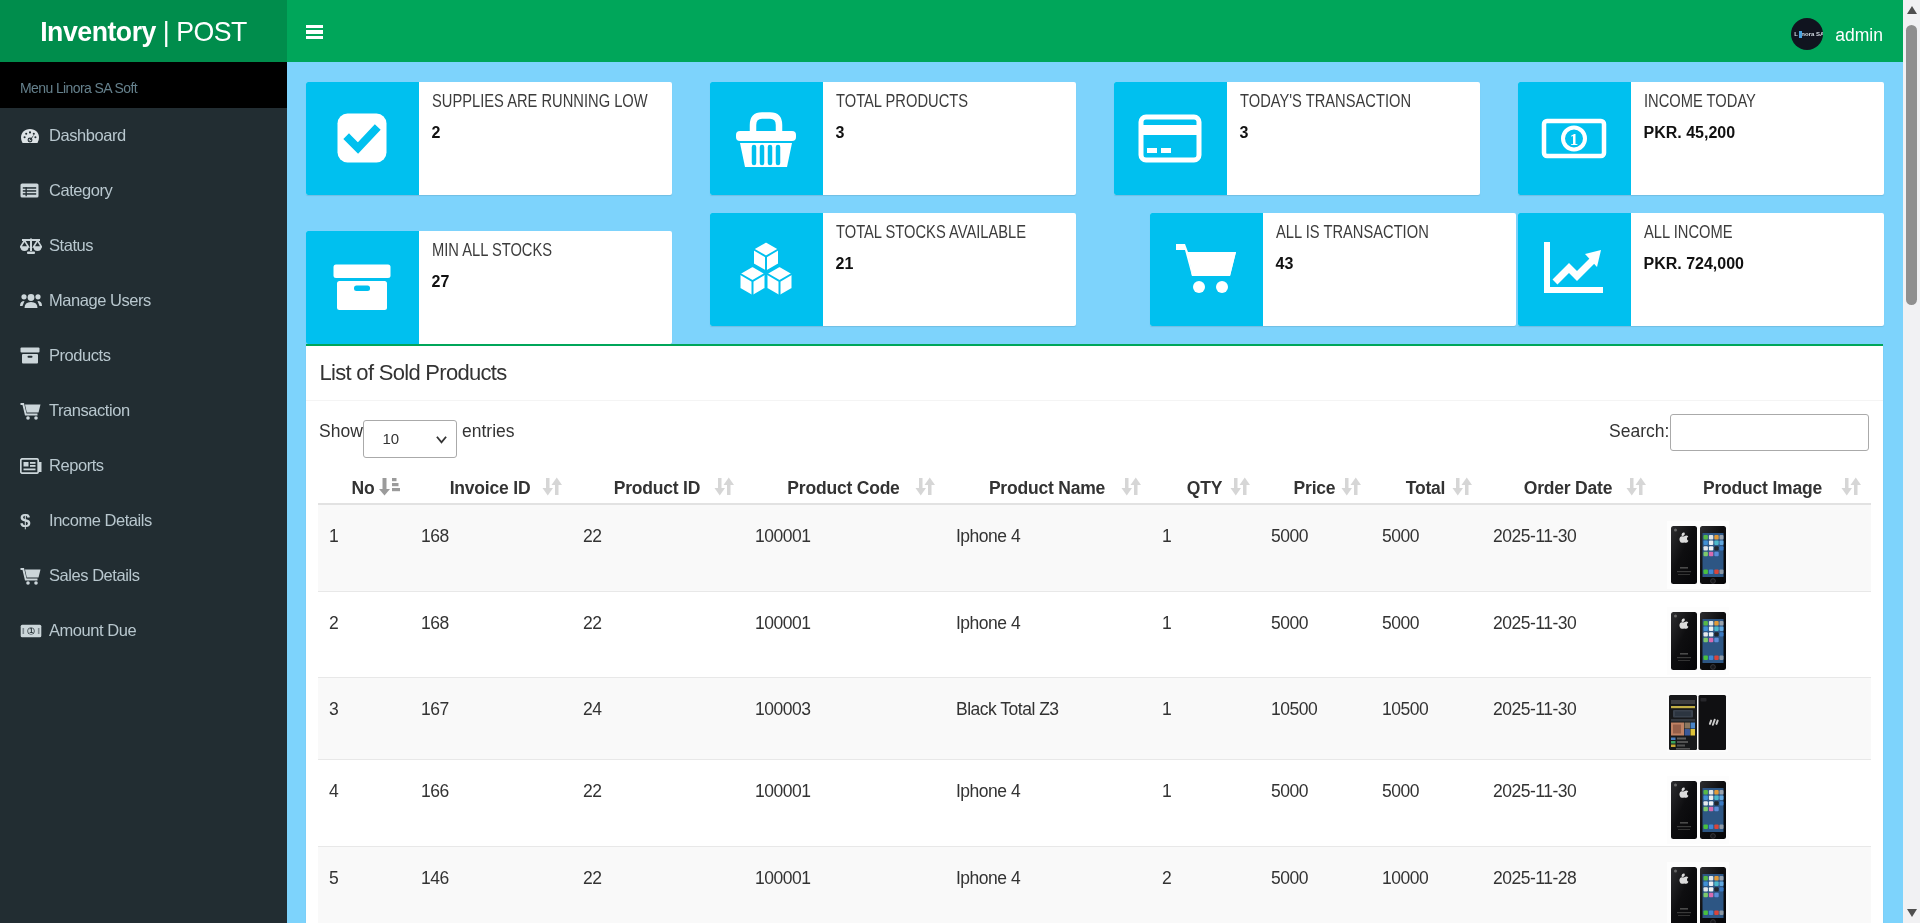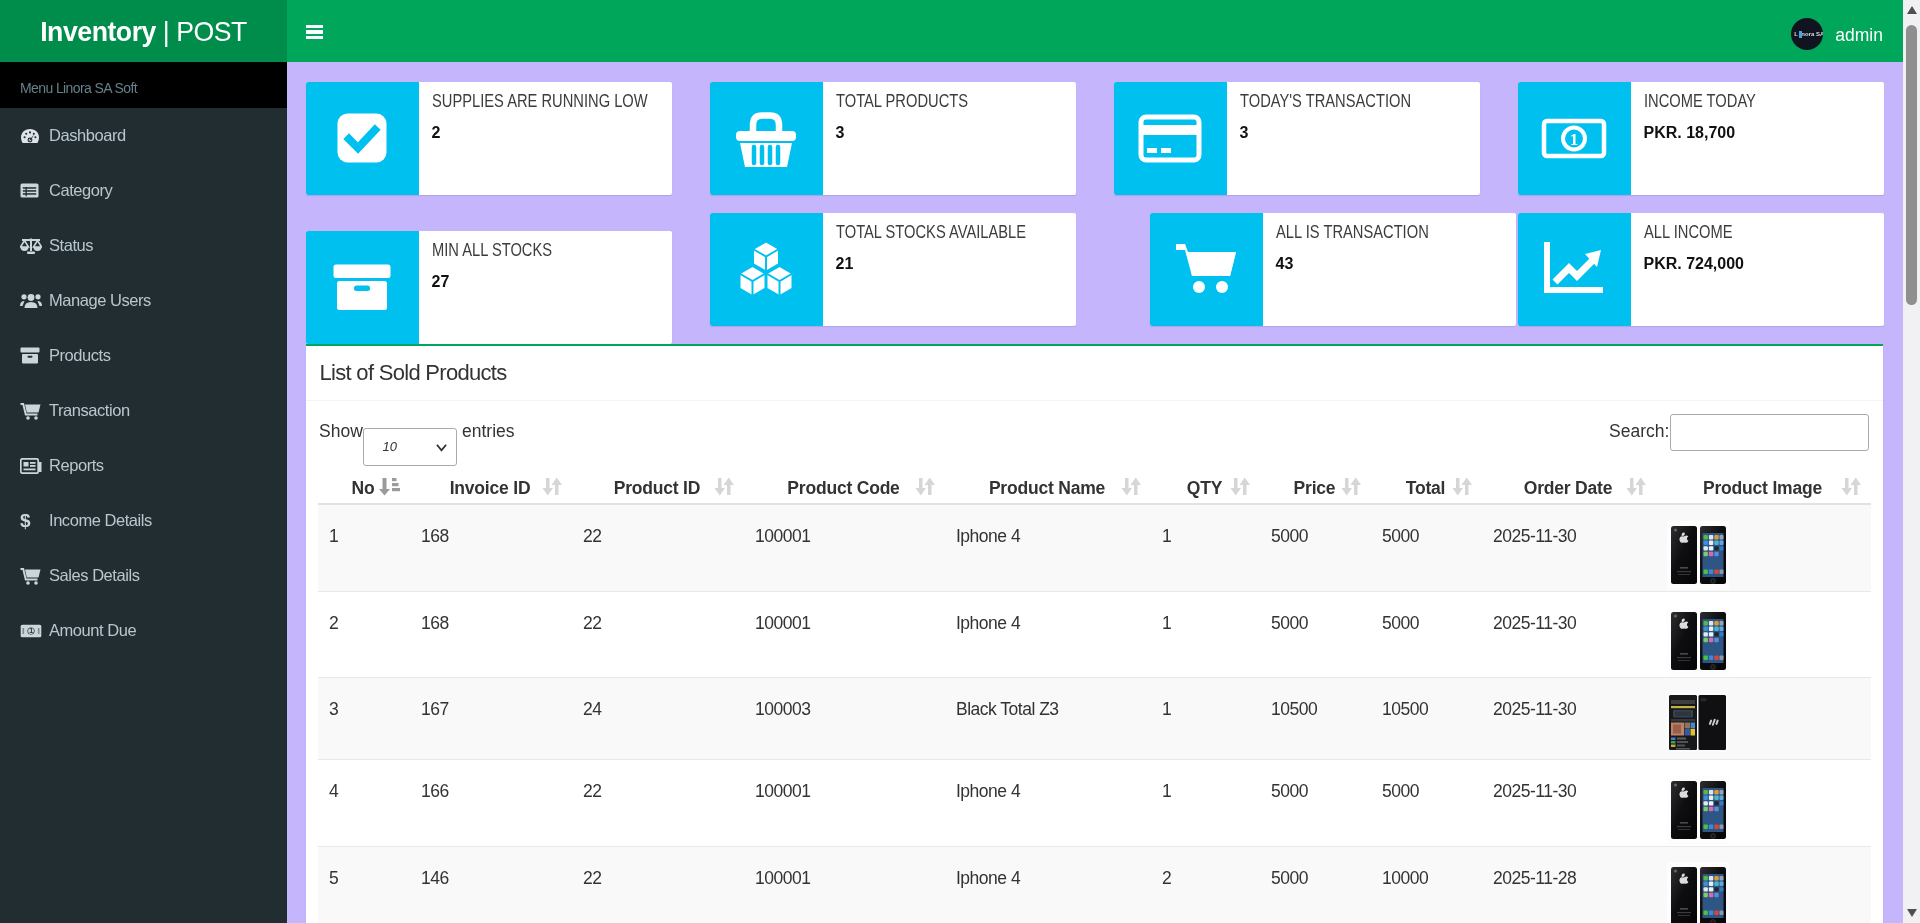--- a/index.html
+++ b/index.html
@@ -14,33 +14,33 @@
 #userbox { position:absolute; right:20px; top:0; height:68px; display:flex; align-items:center; }
 #avatar { width:32px; height:32px; border-radius:50%; background:#10141f; margin-right:12px; position:relative; overflow:hidden; }
 #avatar span { position:absolute; left:3px; top:13px; font-size:6px; color:#d5dde6; font-weight:bold; white-space:nowrap; }
 #avatar i { position:absolute; left:8px; top:12.5px; width:2.5px; height:7px; background:#4aa3e0; }
 #username { color:#fff; font-size:17.5px; padding-top:3px; }
 #sidebar { position:absolute; left:0; top:62px; width:287px; height:861px; background:#222d32; }
 #smenu-h { background:#000000; color:#65808c; font-size:14px; letter-spacing:-0.6px; padding:18px 0 0 20px; height:46px; }
 .mitem { height:55px; padding:15px 6px 15px 20px; color:#b8c7ce; font-size:16.5px; letter-spacing:-0.45px; display:flex; align-items:center; }
 .mico { width:25px; height:18px; margin-right:4px; flex:0 0 25px; display:flex; align-items:center; }
 .mico svg { display:block; }
-#content { position:absolute; left:287px; top:62px; width:1616px; height:861px; background:#c4b5fd; overflow:hidden; }
+#content { position:absolute; left:287px; top:62px; width:1616px; height:861px; background:#7dd3fc; overflow:hidden; }
 
 .ib { position:absolute; width:366px; height:112.5px; background:#fff; border-radius:2px; box-shadow:0 1px 1px rgba(0,0,0,0.1); }
 .ib-icon { position:absolute; left:0; top:0; width:112.5px; height:112.5px; background:#00c0ef; border-radius:2px 0 0 2px; display:flex; align-items:center; justify-content:center; }
 .ib-body { position:absolute; left:112.5px; top:0; right:0; padding:8px 13px; }
 .ib-title { font-size:17.5px; color:#3c3c3c; white-space:nowrap; margin-top:1px; transform:scaleX(0.84); transform-origin:0 0; }
 .ib-num { font-size:16px; font-weight:bold; color:#111; margin-top:11.5px; }
 
 #panel { position:absolute; left:19px; top:282px; width:1577px; height:700px; background:#fff; border-top:2.5px solid #00a65a; box-shadow:0 1px 1px rgba(0,0,0,0.1); }
 #ptitle { padding:14px 19px 0 13.5px; font-size:22px; letter-spacing:-0.7px; color:#333; }
 #phr { position:absolute; left:0; right:0; top:54px; border-bottom:1px solid #f4f4f4; }
 #show-l { position:absolute; left:13px; top:74.5px; font-size:17.5px; }
-#show-sel { position:absolute; left:56.5px; top:82px; width:94.5px; height:37.5px; border:1px solid #aaa; border-radius:3px; background:#fff; font-size:13px; color:#333; padding:0 0 0 19px; line-height:36px;font-style:italic; }
+#show-sel { position:absolute; left:56.5px; top:74px; width:94.5px; height:37.5px; border:1px solid #aaa; border-radius:3px; background:#fff; font-size:15px; color:#333; padding:0 0 0 19px; line-height:36px; }
 #show-sel .chev { position:absolute; right:9px; top:13px; width:11px; height:11px; }
 #entries-l { position:absolute; left:156px; top:74.5px; font-size:17.5px; }
 #search-l { position:absolute; left:1303px; top:74.5px; font-size:17.5px; }
 #search-box { position:absolute; left:1364px; top:68px; width:199px; height:37px; border:1px solid #aaa; border-radius:3px; background:#fff; }
 table { position:absolute; left:12px; top:117px; width:1553px; border-collapse:collapse; table-layout:fixed; }
 th { text-align:center; font-size:17.5px; font-weight:bold; color:#333; letter-spacing:-0.2px; padding:15px 13px 4px 11px; border-bottom:2px solid #e2e2e2; position:relative; }
 td { font-size:17.5px; color:#333; letter-spacing:-0.5px; padding:14px 13px 1px 11px; vertical-align:top; border-top:1px solid #e8e8e8; line-height:34px; }
 tr.odd td { background:#f9f9f9; }
 .sort { position:absolute; right:10px; top:14px; }
 .pimg { display:block; margin-top:1.5px; margin-bottom:1px; }
@@ -241,21 +241,21 @@
 <div class="ib" style="left:1231px;top:20px;">
       <div class="ib-icon">
         <svg width="66" height="58" viewBox="0 0 66 58">
           <rect x="3" y="12" width="60" height="35" rx="3" fill="none" stroke="#fff" stroke-width="4.5"></rect>
           <circle cx="33" cy="29.5" r="11" fill="none" stroke="#fff" stroke-width="4"></circle>
           <text x="33" y="36" font-size="17" font-weight="bold" fill="#fff" text-anchor="middle" font-family="Liberation Serif">1</text>
         </svg>
       </div>
       <div class="ib-body">
         <div class="ib-title">INCOME TODAY</div>
-        <div class="ib-num">PKR. 18,700</div>
+        <div class="ib-num">PKR. 45,200</div>
       </div>
     </div>
 <div class="ib" style="left:19px;top:151px;margin-top:18px;">
       <div class="ib-icon">
         <svg width="58" height="46" viewBox="0 0 58 46">
           <rect x="0.5" y="0.5" width="57" height="13.5" rx="2.5" fill="#fff"></rect>
           <rect x="4" y="17" width="50" height="29" rx="2.5" fill="#fff"></rect>
           <rect x="21" y="21.5" width="16" height="5.5" rx="2.5" fill="#00c0ef"></rect>
         </svg>
       </div>

